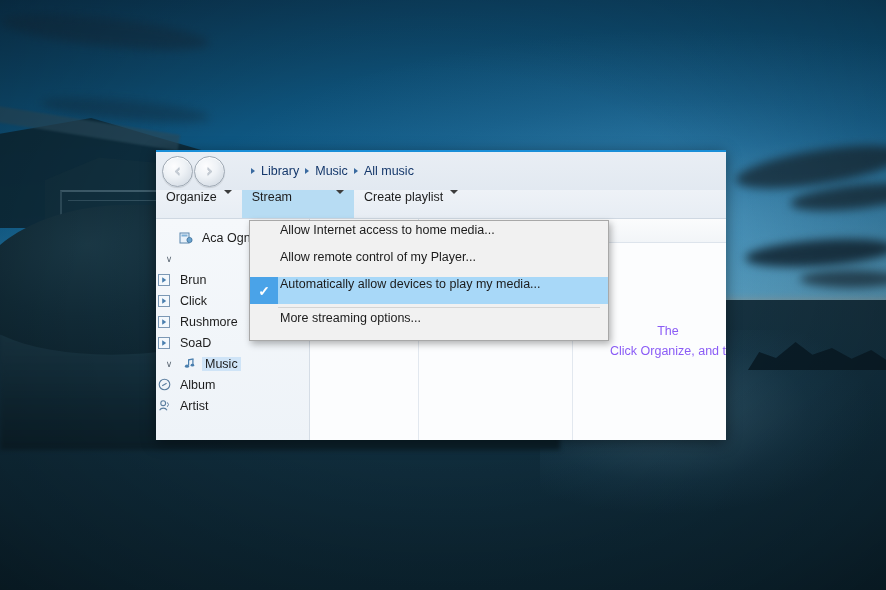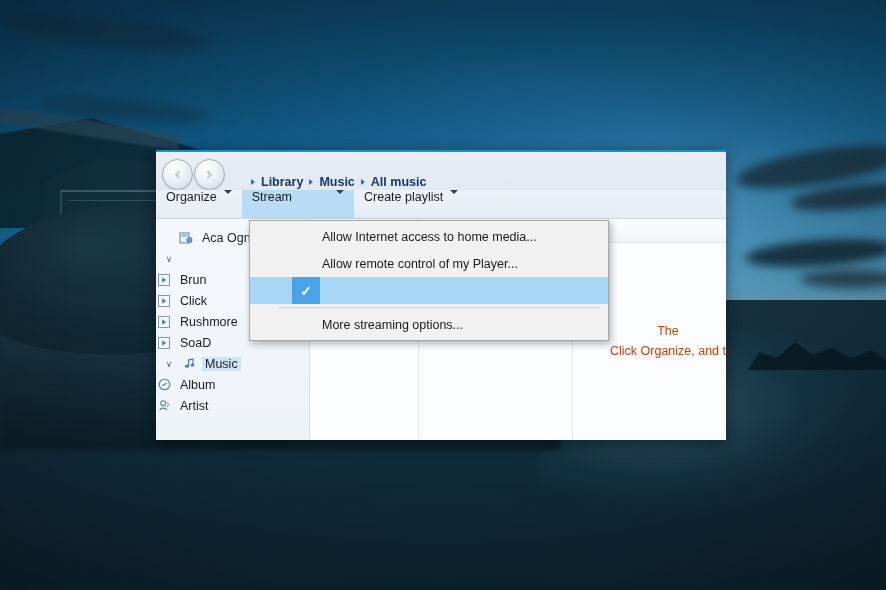--- a/index.html
+++ b/index.html
@@ -100,24 +100,23 @@
     overflow: hidden;
     background: #f0f3f7;
     border-top: 2px solid #1a8fd8;
     box-shadow: 0 3px 14px rgba(0,0,0,0.45);
   }
 
   
   .navbar {
     height: 38px;
     background: linear-gradient(180deg, #e9eef4 0%, #e2e9f1 100%);
-    display: flex; align-items: flex-end;
+    display: flex; align-items: center;
     padding-left: 6px;
     position: relative;
-    font-weight: bold;
   }
   .nav-circles { display: flex; gap: 1px; }
   .nav-circle {
     width: 31px; height: 31px; border-radius: 50%;
     background: radial-gradient(circle at 38% 32%, #fdfdfe 0%, #eef2f6 42%, #d7dee6 78%, #c2cbd5 100%);
     border: 1px solid #9fa9b4;
     box-shadow: inset 0 1px 1px rgba(255,255,255,0.95), 0 1px 1px rgba(0,0,0,0.12);
     display: flex; align-items: center; justify-content: center;
   }
   .nav-circle svg { display: block; }
@@ -207,44 +206,43 @@
     position: absolute; left: 108px; top: 0; bottom: 0; width: 1px;
     background: #e2e8ef;
   }
   .pane-div2 {
     position: absolute; left: 262px; top: 0; bottom: 0; width: 1px;
     background: #e2e8ef;
   }
   .empty-msg {
     position: absolute; left: 0; right: 0; top: 78px;
     text-align: center;
-    font-size: 12.5px; color: #c2410c;
+    font-size: 12.5px; color: #8b5cf6;
     line-height: 20px;
     white-space: nowrap;
     padding-left: 300px;
   }
 
   
   #stream-menu {
     position: absolute;
     left: 249px; top: 220px;
     width: 360px;
     background: #f1f1f1;
     border: 1px solid #a8a8a8;
     box-shadow: 2px 3px 7px rgba(0,0,0,0.30);
     padding: 2px 0;
     font-size: 12.5px;
     color: #1b1b1b;
     z-index: 50;
   }
   .menu-item {
     height: 27px;
-    display: flex; align-items: center;
+    display: flex; 
     white-space: nowrap;
-    padding-left: 42px;
   }
   .menu-item .check-col {
     width: 28px; flex: 0 0 28px;
     height: 27px;
     display: flex; align-items: center; justify-content: center;
   }
   .menu-item.highlight { background: #a8d8f8; }
   .menu-item.highlight .check-col { background: #4aa3e8; }
   .menu-item .mi-label { padding-left: 2px; }
   .menu-sep { height: 1px; background: #d4d4d4; margin: 3px 8px 3px 28px; }
@@ -432,19 +430,20 @@
     <span class="mi-label">Allow Internet access to home media...</span>
   </div>
   <div class="menu-item">
     <span class="check-col"></span>
     <span class="mi-label">Allow remote control of my Player...</span>
   </div>
   <div class="menu-item highlight">
     <span class="check-col">
       <span class="checkmark">✓</span>
     </span>
+    <span class="mi-label">Automatically allow devices to play my media...</span>
   </div>
   <div class="menu-sep"></div>
   <div class="menu-item">
     <span class="check-col"></span>
     <span class="mi-label">More streaming options...</span>
   </div>
 </div>
 
 </body></html>

